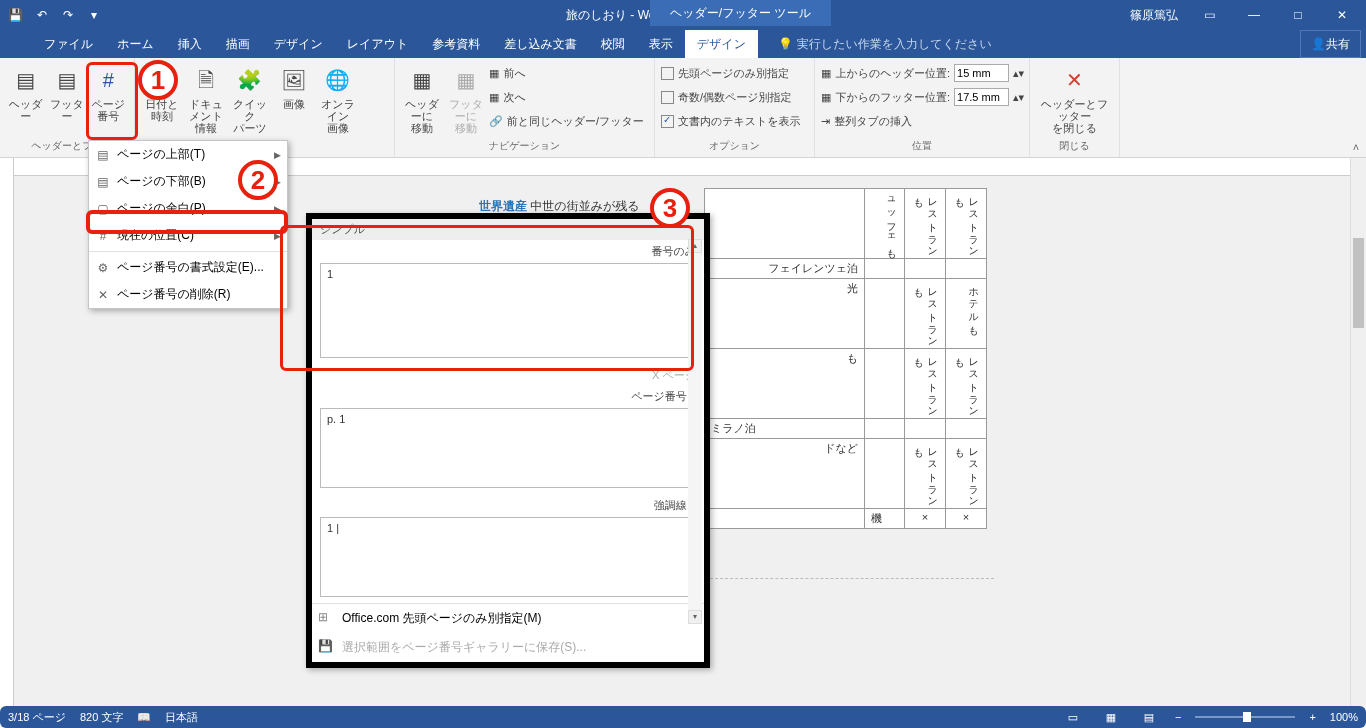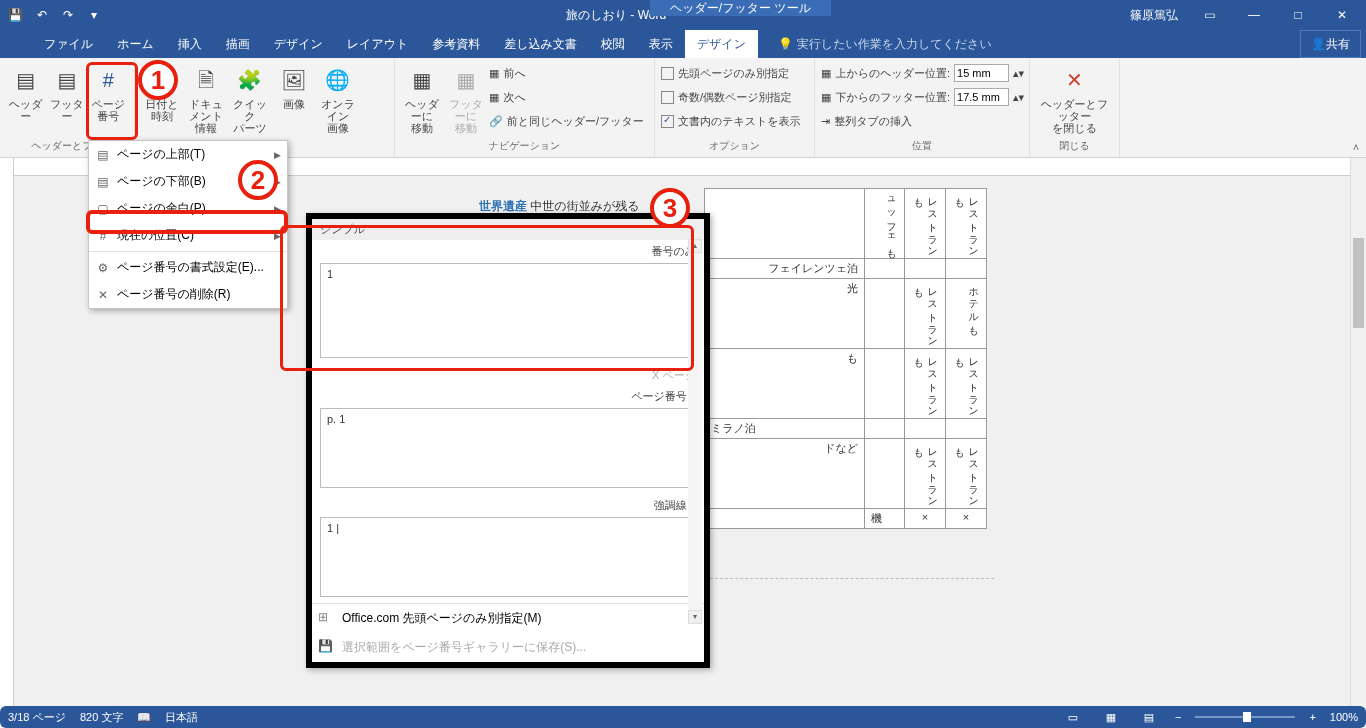--- a/index.html
+++ b/index.html
@@ -2,21 +2,21 @@
 <html><head>
 <meta charset="utf-8">
 <style>
 * { margin: 0; padding: 0; box-sizing: border-box; font-family: "Yu Gothic UI", "Meiryo", sans-serif; }
 body { width: 1366px; height: 728px; overflow: hidden; background: #fff; position: relative; }
 
 .titlebar { height: 30px; background: #2b579a; color: #fff; display: flex; align-items: center; font-size: 12px; }
 .titlebar .qat { display: flex; gap: 2px; padding: 0 4px; }
 .titlebar .qat-btn { width: 24px; height: 24px; display: flex; align-items: center; justify-content: center; color: #fff; }
 .titlebar .title-center { flex: 1; text-align: center; }
-.titlebar .tool-tab { position: absolute; left: 650px; top: 0; padding: 3px 20px; height: 16px; display: flex; align-items: center; background: #3a6db5; }
+.titlebar .tool-tab { position: absolute; left: 650px; top: 0; padding: 3px 20px; height: 26px; display: flex; align-items: center; background: #3a6db5; }
 .titlebar .right { display: flex; gap: 4px; align-items: center; padding-right: 4px; }
 .titlebar .right .user { padding: 0 8px; }
 .titlebar .right .winbtn { width: 40px; height: 30px; display: flex; align-items: center; justify-content: center; }
 .titlebar .right .close { }
 
 .menubar { height: 28px; background: #2b579a; display: flex; align-items: center; color: #fff; font-size: 12px; position: relative; padding-left: 32px; }
 .menubar .tabs { display: flex; }
 .menubar .tab { padding: 0 12px; height: 28px; display: flex; align-items: center; }
 .menubar .tab.active { background: #fff; color: #2b579a; }
 .menubar .tell { margin-left: 20px; color: #c7d6ec; display: flex; align-items: center; gap: 4px; }

